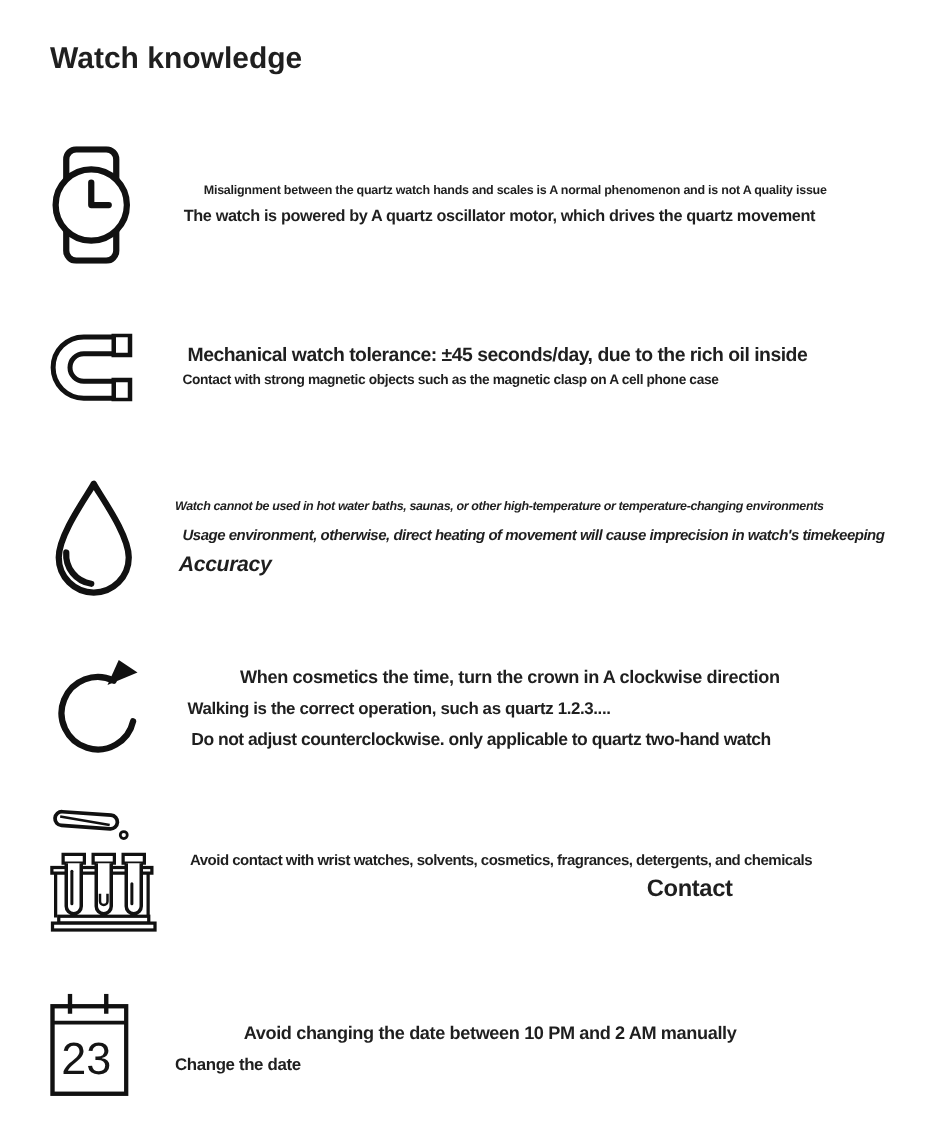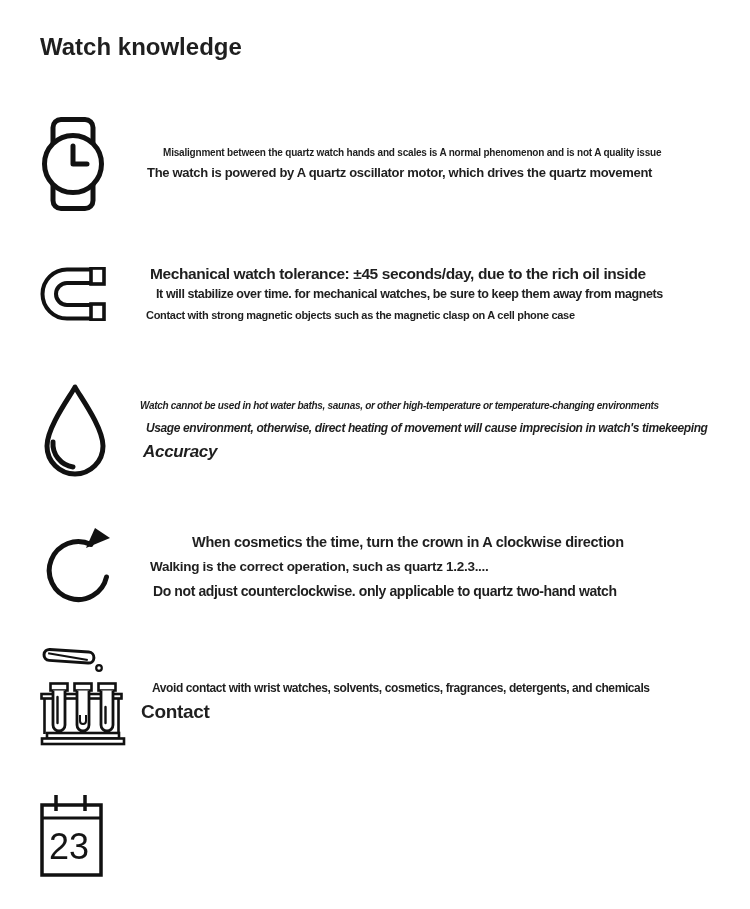--- a/index.html
+++ b/index.html
@@ -16,21 +16,21 @@
   .text-cell{flex:1 1 auto;min-width:0;}
   .ln{margin:0;white-space:nowrap;letter-spacing:-0.3px;line-height:1.22;}
   
   .s1{margin-top:57px;height:94px;}
   .s2{margin-top:56px;height:54px;}
   .s3{margin-top:61px;height:98px;font-style:italic;}
   .s4{margin-top:45px;height:84px;}
   .s5{margin-top:36px;height:102px;}
   .s6{margin-top:48px;height:82px;}
   .s4 .icon-cell svg{margin-left:6px;}
-  .s5 .text-cell{transform:translateY(6px);}
+  .s5 .text-cell{transform:translateY(6px);text-align:right;}
   .s6 .text-cell{transform:translateY(4px);}
   
   .s1l1{font-size:10px;padding-left:23px;margin-bottom:6px;letter-spacing:-0.2px;}
   .s1l2{font-size:13px;padding-left:7px;}
   .s2l1{font-size:15.5px;padding-left:10px;margin-bottom:3px;letter-spacing:-0.4px;}
   .s2l2{font-size:12.5px;padding-left:16px;margin-bottom:7px;letter-spacing:-0.4px;}
   .s2l3{font-size:11px;padding-left:6px;}
   .s3l1{font-size:10px;padding-left:0;margin-bottom:9px;letter-spacing:-0.3px;}
   .s3l2{font-size:12px;padding-left:6px;margin-bottom:6px;letter-spacing:-0.4px;}
   .s3l3{font-size:17px;padding-left:3px;}
@@ -68,21 +68,20 @@
   <section class="row s2">
     <div class="icon-cell">
       <svg width="67" height="54" viewBox="0 0 67 54">
         <path class="stkf" stroke-width="4" d="M57 2.5 H27 A24.5 24.5 0 0 0 27 51.5 H57 V38 H27 A11 11 0 0 1 27 16 H57 Z"></path>
         <rect class="stkf" stroke-width="3.6" x="51" y="1" width="13" height="16"></rect>
         <rect class="stkf" stroke-width="3.6" x="51" y="37" width="13" height="16"></rect>
       </svg>
     </div>
     <div class="text-cell">
       <p class="ln s2l1">Mechanical watch tolerance: ±45 seconds/day, due to the rich oil inside</p>
-      <p class="ln s2l2">It will stabilize over time. for mechanical watches, be sure to keep them away from magnets</p>
       <p class="ln s2l3">Contact with strong magnetic objects such as the magnetic clasp on A cell phone case</p>
     </div>
   </section>
 
   <section class="row s3">
     <div class="icon-cell">
       <svg width="70" height="98" viewBox="0 0 70 98">
         <path class="stkf" stroke-width="5" stroke-linejoin="round" d="M35 5 C31 13 7 45 7 64 A28 28 0 0 0 63 64 C63 45 39 13 35 5 Z"></path>
         <path class="stk" d="M13 60 A23.5 23.5 0 0 0 33 85" stroke-width="5" stroke-linecap="round"></path>
       </svg>
@@ -144,15 +143,19 @@
 
   <section class="row s6">
     <div class="icon-cell">
       <svg width="63" height="82" viewBox="0 0 63 82">
         <rect class="stkf" stroke-width="3.5" x="2" y="10" width="59" height="70"></rect>
         <path d="M2 23 H61" stroke="#111" stroke-width="3" fill="none"></path>
         <path d="M16 0 V16 M45 0 V16" stroke="#111" stroke-width="3.5" fill="none"></path>
         <text x="29" y="64" text-anchor="middle" font-size="36" font-weight="400" font-family="Liberation Sans, sans-serif" fill="#151515">23</text>
       </svg>
     </div>
+    <div class="text-cell">
+      <p class="ln s6l1">Avoid changing the date between 10 PM and 2 AM manually</p>
+      <p class="ln s6l2">Change the date</p>
+    </div>
   </section>
 
 </div>
 
 </body></html>

